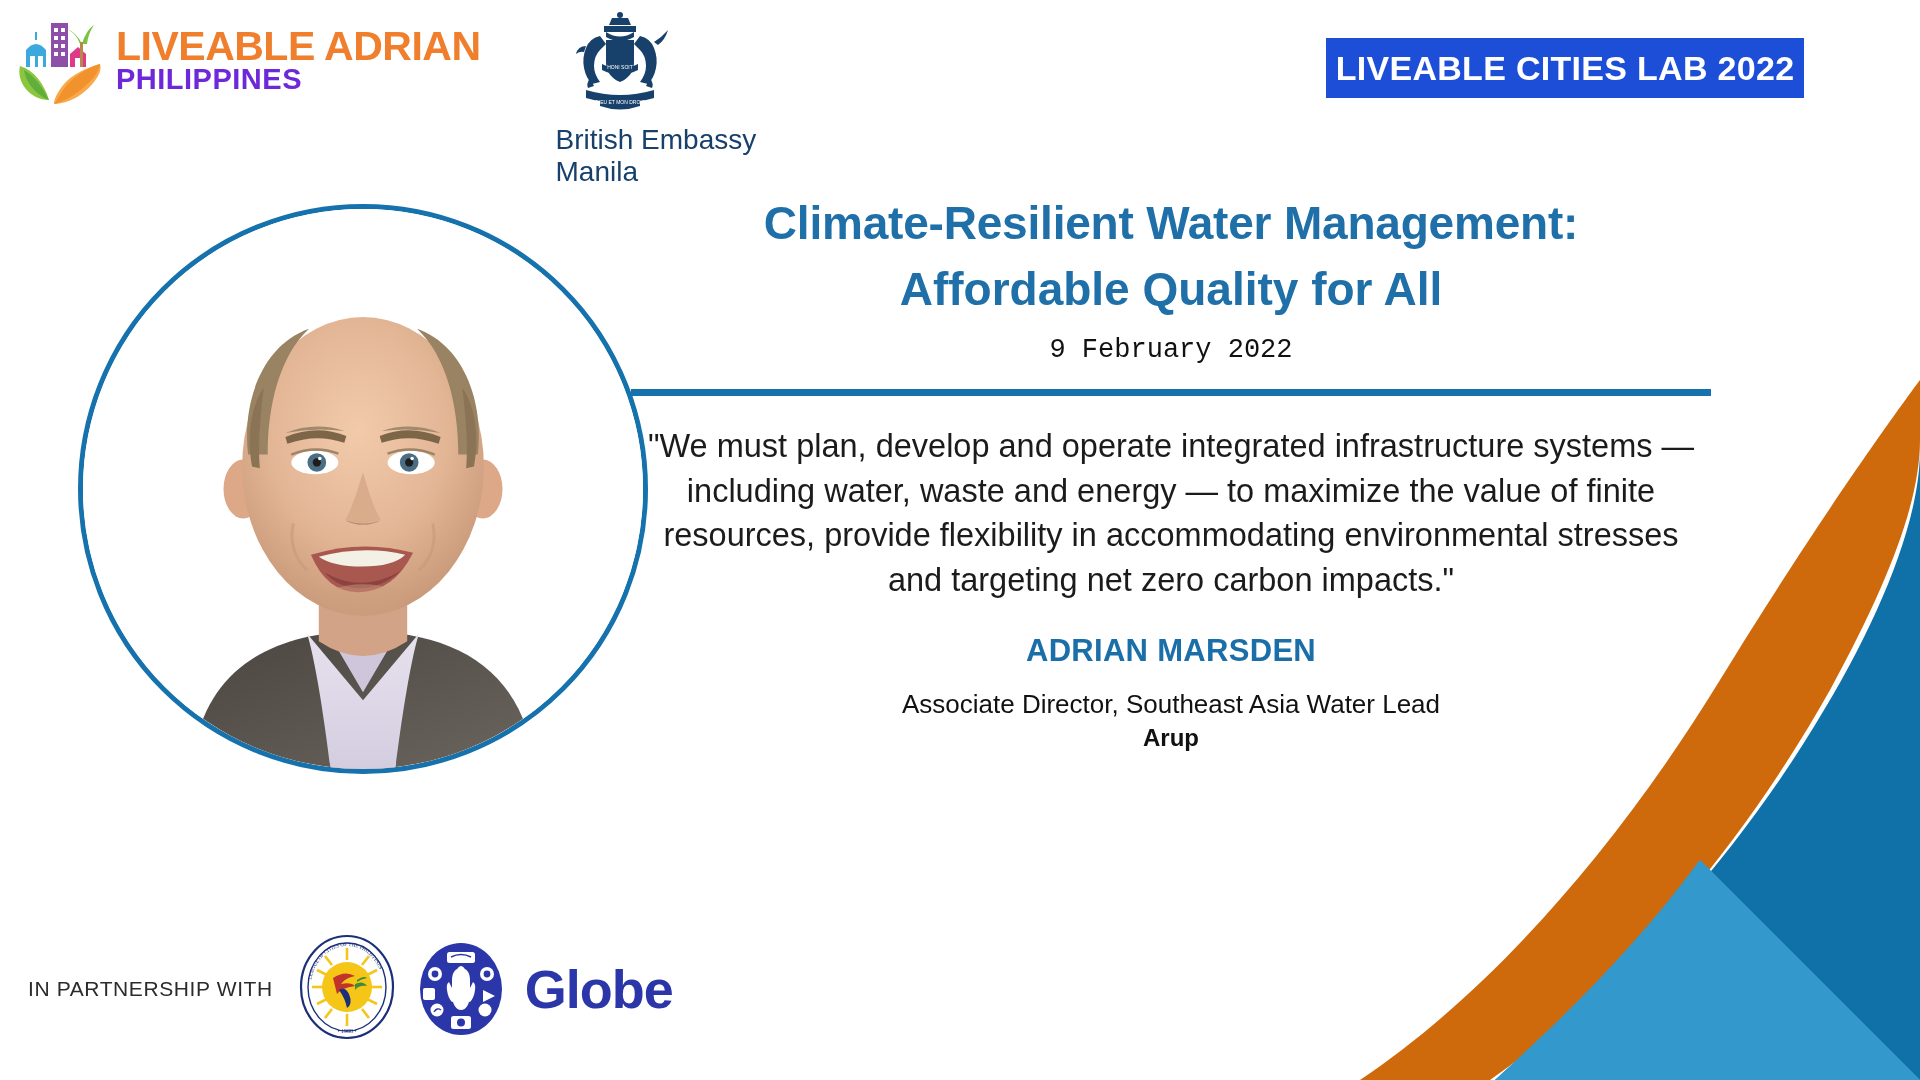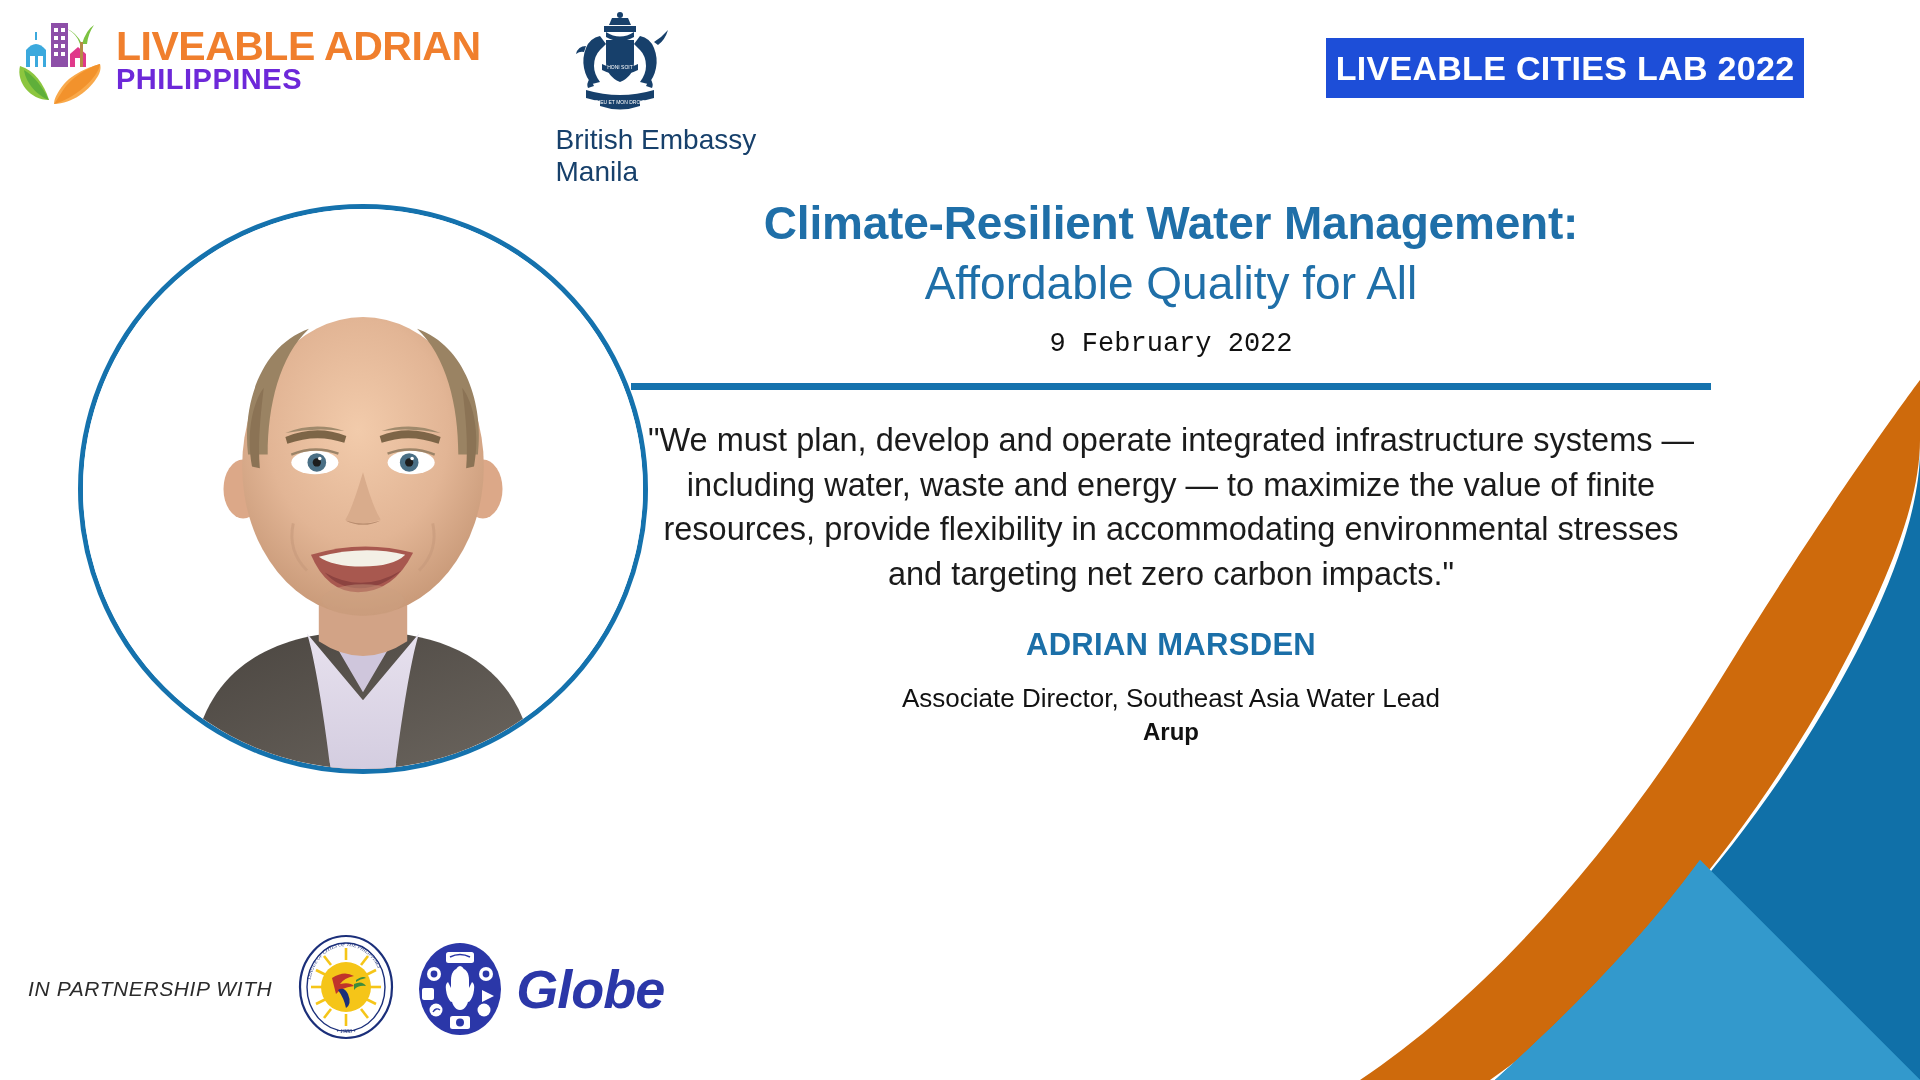--- a/index.html
+++ b/index.html
@@ -122,24 +122,24 @@
   #talk-title-main {
     font-size: 46px;
     font-weight: bold;
     color: #1F6FA8;
     line-height: 1.18;
     letter-spacing: -0.2px;
     font-family: "Liberation Sans", sans-serif;
   }
   #talk-title-sub {
     font-size: 46px;
-    font-weight: normal;
+    font-weight: bold;
     color: #1F6FA8;
     line-height: 1.2;
-    margin-top: 6px;
+    margin-top: 12px;
     font-family: "Liberation Sans", sans-serif;
   }
   #talk-date {
     font-size: 27px;
     color: #111111;
     margin-top: 18px;
     font-family: Liberation Mono, monospace;
   }
   #title-divider {
     width: 1080px;
@@ -177,31 +177,30 @@
     font-family: "Liberation Sans", sans-serif;
   }
 
   
   #partnership-bar {
     position: absolute;
     left: 28px;
     bottom: 36px;
     display: flex;
     align-items: center;
-    font-style: italic;
   }
   #partnership-label {
     font-size: 21px;
     letter-spacing: 0.6px;
     color: #2b2b2b;
     margin-right: 26px;
     font-family: "Liberation Sans", sans-serif;
   }
   #lcp-seal { margin-right: 22px; }
-  #globe-logo { display: flex; align-items: center; }
+  #globe-logo { display: flex; align-items: center; gap: 8px; }
   #globe-wordmark {
     font-size: 54px;
     font-weight: bold;
     color: #2B37A8;
     margin-left: 12px;
     letter-spacing: -1px;
     font-family: "Liberation Sans", sans-serif;
   }
 </style>
 </head>

